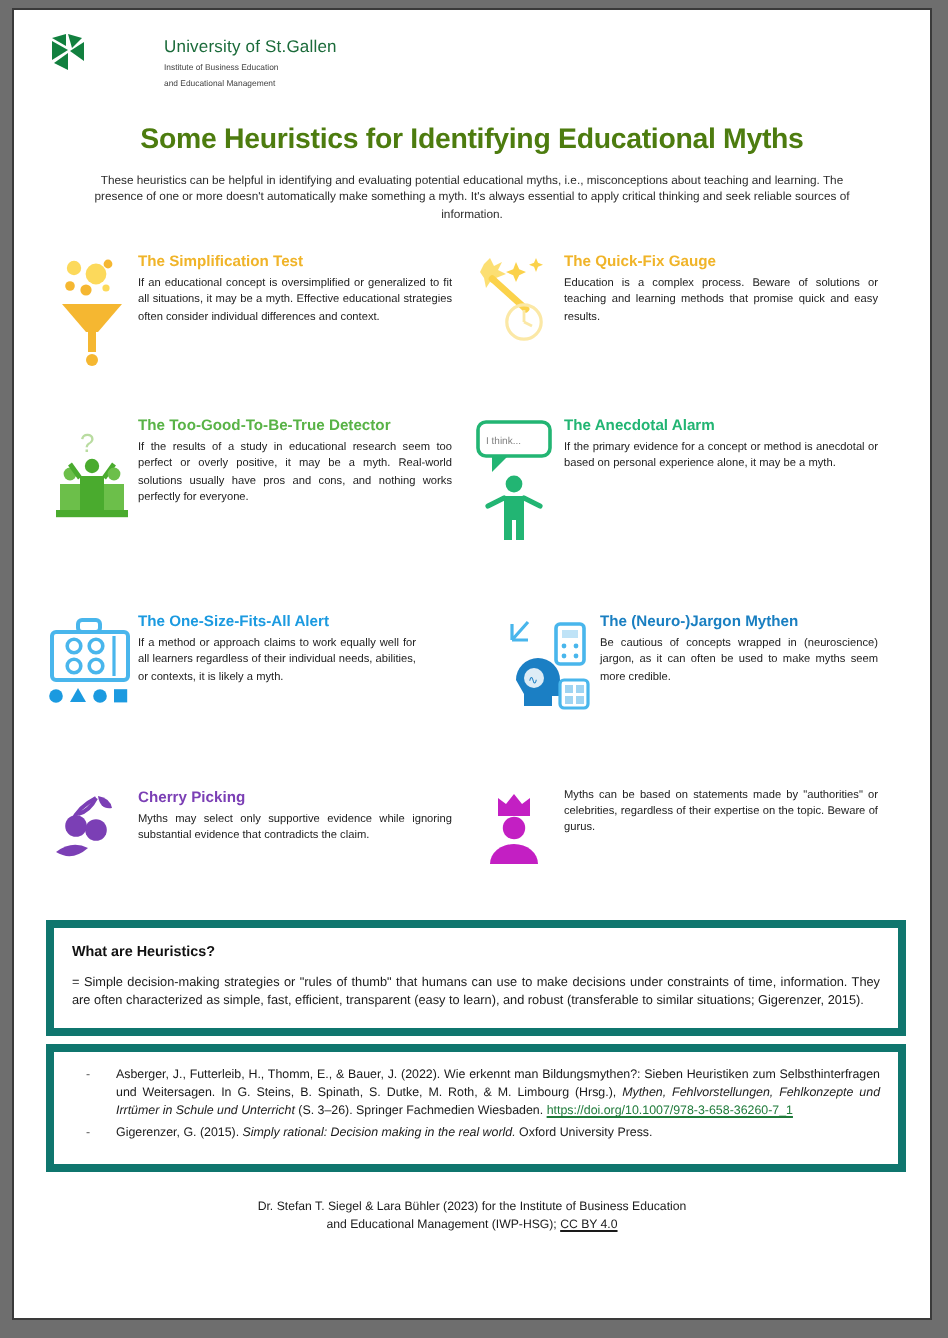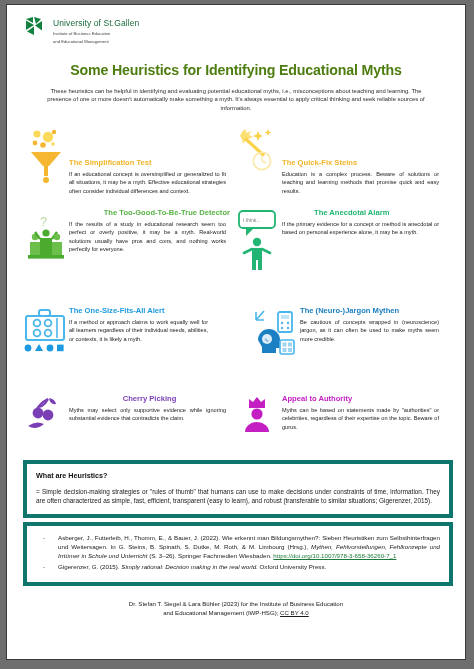--- a/index.html
+++ b/index.html
@@ -24,20 +24,21 @@
     border: 1px solid #3a3a3a;
     box-sizing: border-box;
     overflow: hidden;
   }
 
   
   .logo-row {
     display: flex;
     align-items: flex-start;
     padding: 10px 0 0 18px;
+    gap: 29px;
   }
   .logo-mark {
     width: 22px;
     height: 22px;
     flex: 0 0 auto;
     margin-top: 1px;
   }
   .logo-text {
     margin-left: 6px;
     padding-top: 3px;
@@ -106,26 +107,26 @@
     margin-bottom: 2px;
   }
   .cell-text {
     font-size: 5.6px;
     line-height: 8.2px;
     color: #222;
     text-align: justify;
     padding-right: 4px;
   }
 
-  .t-yellow { color: #f0b429; margin-top: 32px; }
-  .t-green  { color: #59b347; text-align: right; }
-  .t-green2 { color: #22b573; margin-left: 32px; }
+  .t-yellow { color: #f0b429; }
+  .t-green  { color: #59b347; }
+  .t-green2 { color: #22b573; }
   .t-blue   { color: #1b9ae0; }
   .t-blue2  { color: #1a7fc1; }
-  .t-purple { color: #7b3fb5; text-align: center; }
+  .t-purple { color: #7b3fb5; }
   .t-magenta{ color: #c31fc3; }
 
   .r1 { height: 82px; }
   .r2 { height: 98px; }
   .r3 { height: 88px; gap: 36px; }
   .r4 { height: 62px; }
 
   
   .box {
     margin: 4px 12px 0 16px;
@@ -235,21 +236,21 @@
             <polygon points="2,4 5,1 7,5 11,3 9,7 13,9 8,11 10,15 5,13 3,16 2,11 0,8" fill="#fcd95b" opacity=".85"></polygon>
             <rect x="6" y="9" width="26" height="3.4" rx="1.5" fill="#fbd24b" transform="rotate(42 6 9)"></rect>
             <polygon points="18,3 19.6,6.6 23,8 19.6,9.6 18,13 16.6,9.6 13,8 16.6,6.6" fill="#fbd24b"></polygon>
             <polygon points="28,1 29,3.4 31.5,4.4 29,5.4 28,8 27,5.4 24.5,4.4 27,3.4" fill="#fbd24b"></polygon>
             <circle cx="22" cy="33" r="8.6" fill="none" stroke="#fbe8a6" stroke-width="1.6"></circle>
             <line x1="22" y1="33" x2="22" y2="27" stroke="#fbe8a6" stroke-width="1.4"></line>
             <line x1="22" y1="33" x2="26" y2="35" stroke="#fbe8a6" stroke-width="1.4"></line>
           </svg>
         </div>
         <div class="cell-body">
-          <div class="cell-title t-yellow">The Quick-Fix Steins</div>
+          <div class="cell-title t-yellow">The Quick-Fix Gauge</div>
           <div class="cell-text">Education is a complex process. Beware of solutions or teaching and learning methods that promise quick and easy results.</div>
         </div>
       </div>
     </div>
 
     <div class="row r2">
       <div class="cell">
         <div class="icon-wrap">
           <svg width="40" height="58" viewBox="0 0 40 58">
             <text x="14" y="16" font-family="Liberation Sans, sans-serif" font-size="13" fill="#b9dca0">?</text>
@@ -357,21 +358,20 @@
       <div class="cell">
         <div class="icon-wrap">
           <svg width="40" height="42" viewBox="0 0 40 42">
             <polygon points="10,9 10,3 14,6 18,1 22,6 26,3 26,9" fill="#c31fc3"></polygon>
             <rect x="10" y="9" width="16" height="3" fill="#c31fc3"></rect>
             <circle cx="18" cy="18" r="5.6" fill="#c31fc3"></circle>
             <path d="M6 36 a12 10 0 0 1 24 0 z" fill="#c31fc3"></path>
           </svg>
         </div>
         <div class="cell-body">
-          <div class="cell-title t-magenta">Appeal to Authority</div>
           <div class="cell-text">Myths can be based on statements made by "authorities" or celebrities, regardless of their expertise on the topic. Beware of gurus.</div>
         </div>
       </div>
     </div>
   </div>
 
   <div class="box">
     <div class="box-title">What are Heuristics?</div>
     <div class="box-text">= Simple decision-making strategies or "rules of thumb" that humans can use to make decisions under constraints of time, information. They are often characterized as simple, fast, efficient, transparent (easy to learn), and robust (transferable to similar situations; Gigerenzer, 2015).</div>
   </div>

